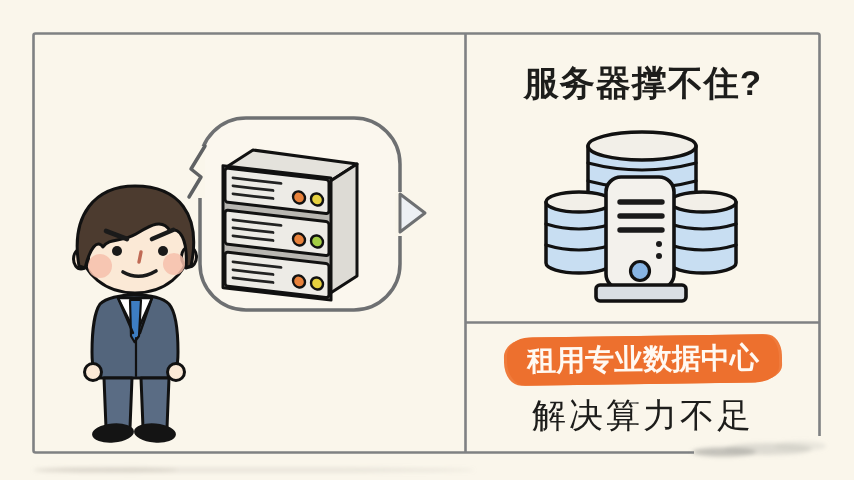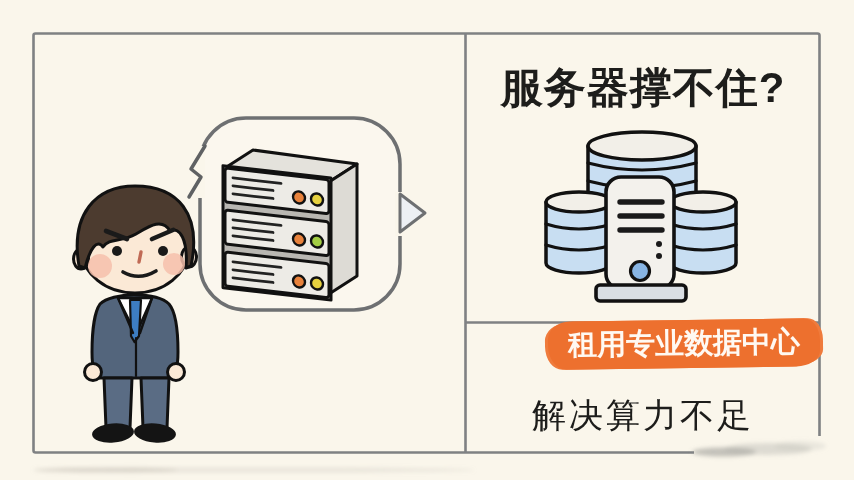--- a/index.html
+++ b/index.html
@@ -23,30 +23,30 @@
   
   .right-col {
     position: absolute;
     left: 466px;
     width: 354px;
     text-align: center;
     pointer-events: none;
   }
   .panel-title {
     top: 60px;
-    font-size: 42px;
+    font-size: 35px;
     font-weight: 800;
     color: #1D1D1B;
     letter-spacing: 1px;
     white-space: nowrap;
   }
   .pill-row {
-    top: 320px;
+    top: 336px;
     display: flex;
-    justify-content: flex-end;
+    justify-content: center;
   }
   .pill {
     display: inline-block;
     background: #ED702E;
     color: #FFF9F2;
     font-size: 29px;
     font-weight: 800;
     line-height: 1;
     padding: 9px 20px 10px 20px;
     border-radius: 22px 16px 24px 18px / 18px 22px 16px 24px;

